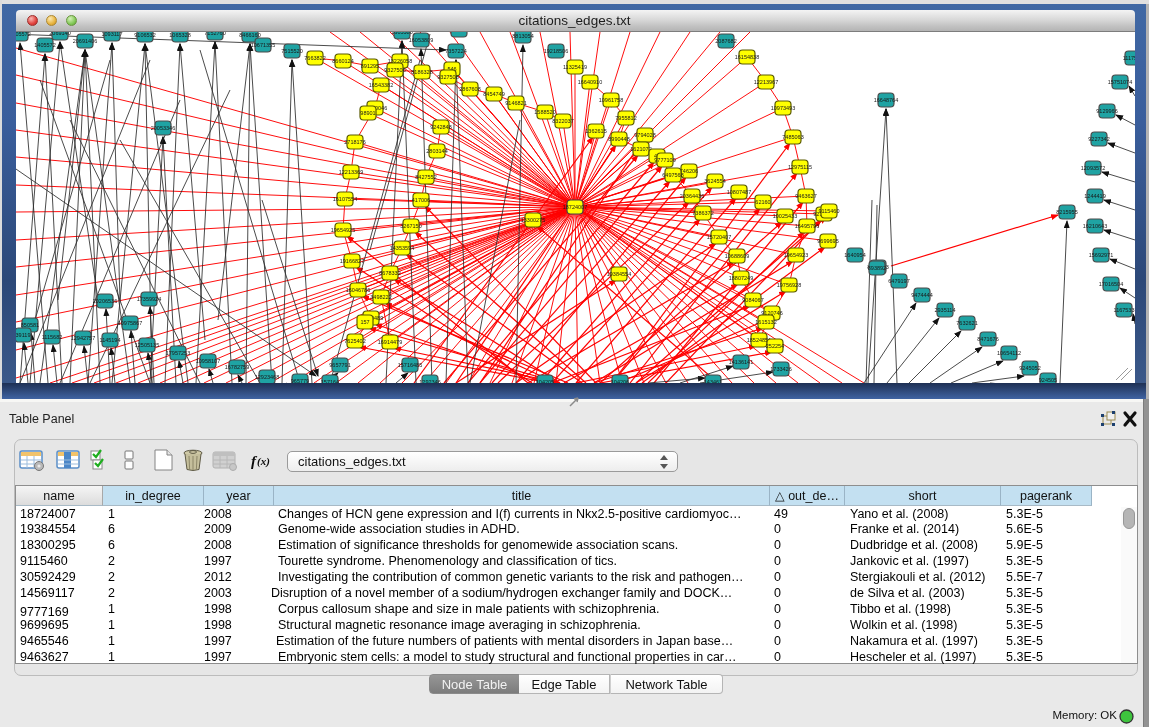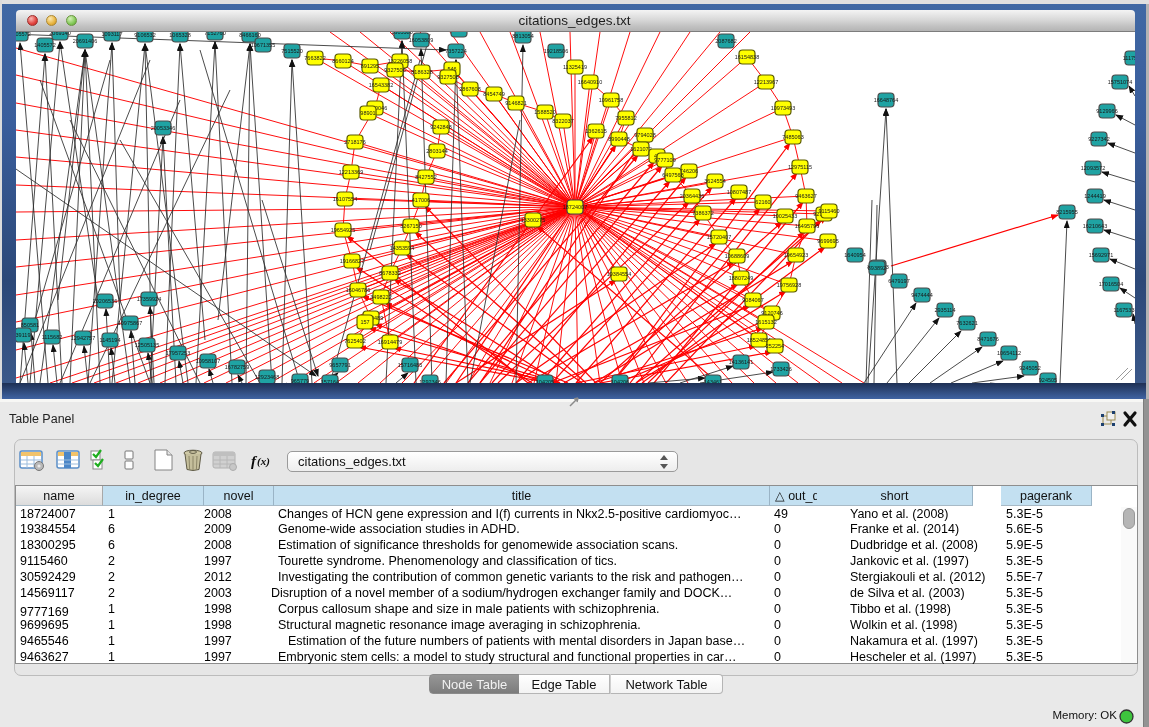--- a/index.html
+++ b/index.html
@@ -718,24 +718,24 @@
     <text x="239" y="17" font-family="Liberation Serif,serif" font-style="italic" font-weight="bold" font-size="11" fill="#0a0a0a">(x)</text>
 </svg>
 <div class="abs" id="combo">citations_edges.txt<svg style="position:absolute;right:8px;top:3px" width="10" height="15">
       <path d="M5,0 L9,5 L1,5 z" fill="#555"></path>
       <path d="M5,14 L9,9 L1,9 z" fill="#555"></path>
     </svg></div>
 
 <div class="abs" id="tablebox"></div>
 <div class="hdr" style="left:16px;width:87px;background:linear-gradient(#f5f5f5,#dcdcdc);border-right:1px solid #a8a8a8">name</div>
 <div class="hdr" style="left:103px;width:101px">in_degree</div>
-<div class="hdr" style="left:204px;width:70px">novel</div>
+<div class="hdr" style="left:204px;width:70px">year</div>
 <div class="hdr" style="left:274px;width:496px">title</div>
 <div class="hdr" style="left:770px;width:75px">△ out_de…</div>
-<div class="hdr" style="left:817px;width:156px">short</div>
+<div class="hdr" style="left:845px;width:156px">short</div>
 <div class="hdr" style="left:1001px;width:91px">pagerank</div>
 <div class="cell" style="left:20px;top:506.5px">18724007</div>
 <div class="cell" style="left:108px;top:506.5px">1</div>
 <div class="cell" style="left:204px;top:506.5px">2008</div>
 <div class="cell" style="left:278px;top:506.5px">Changes of HCN gene expression and I(f) currents in Nkx2.5-positive cardiomyoc…</div>
 <div class="cell" style="left:774px;top:506.5px">49</div>
 <div class="cell" style="left:850px;top:506.5px">Yano et al. (2008)</div>
 <div class="cell" style="left:1006px;top:506.5px">5.3E-5</div>
 <div class="cell" style="left:20px;top:522.4px">19384554</div>
 <div class="cell" style="left:108px;top:522.4px">6</div>
@@ -782,21 +782,21 @@
 <div class="cell" style="left:20px;top:617.7999999999998px">9699695</div>
 <div class="cell" style="left:108px;top:617.7999999999998px">1</div>
 <div class="cell" style="left:204px;top:617.7999999999998px">1998</div>
 <div class="cell" style="left:278px;top:617.7999999999998px">Structural magnetic resonance image averaging in schizophrenia.</div>
 <div class="cell" style="left:774px;top:617.7999999999998px">0</div>
 <div class="cell" style="left:850px;top:617.7999999999998px">Wolkin et al. (1998)</div>
 <div class="cell" style="left:1006px;top:617.7999999999998px">5.3E-5</div>
 <div class="cell" style="left:20px;top:633.6999999999998px">9465546</div>
 <div class="cell" style="left:108px;top:633.6999999999998px">1</div>
 <div class="cell" style="left:204px;top:633.6999999999998px">1997</div>
-<div class="cell" style="left:288px;top:633.6999999999998px">Estimation of the future numbers of patients with mental disorders in Japan base…</div>
+<div class="cell" style="left:276px;top:633.6999999999998px">Estimation of the future numbers of patients with mental disorders in Japan base…</div>
 <div class="cell" style="left:774px;top:633.6999999999998px">0</div>
 <div class="cell" style="left:850px;top:633.6999999999998px">Nakamura et al. (1997)</div>
 <div class="cell" style="left:1006px;top:633.6999999999998px">5.3E-5</div>
 <div class="cell" style="left:20px;top:649.5999999999998px">9463627</div>
 <div class="cell" style="left:108px;top:649.5999999999998px">1</div>
 <div class="cell" style="left:204px;top:649.5999999999998px">1997</div>
 <div class="cell" style="left:278px;top:649.5999999999998px">Embryonic stem cells: a model to study structural and functional properties in car…</div>
 <div class="cell" style="left:774px;top:649.5999999999998px">0</div>
 <div class="cell" style="left:850px;top:649.5999999999998px">Hescheler et al. (1997)</div>
 <div class="cell" style="left:1006px;top:649.5999999999998px">5.3E-5</div>

